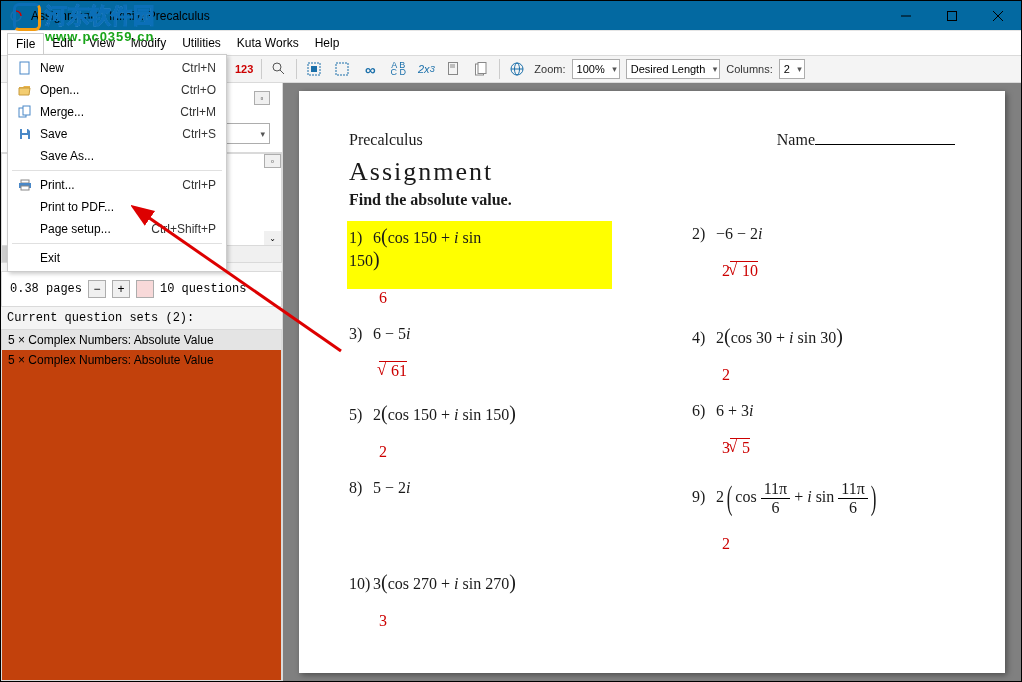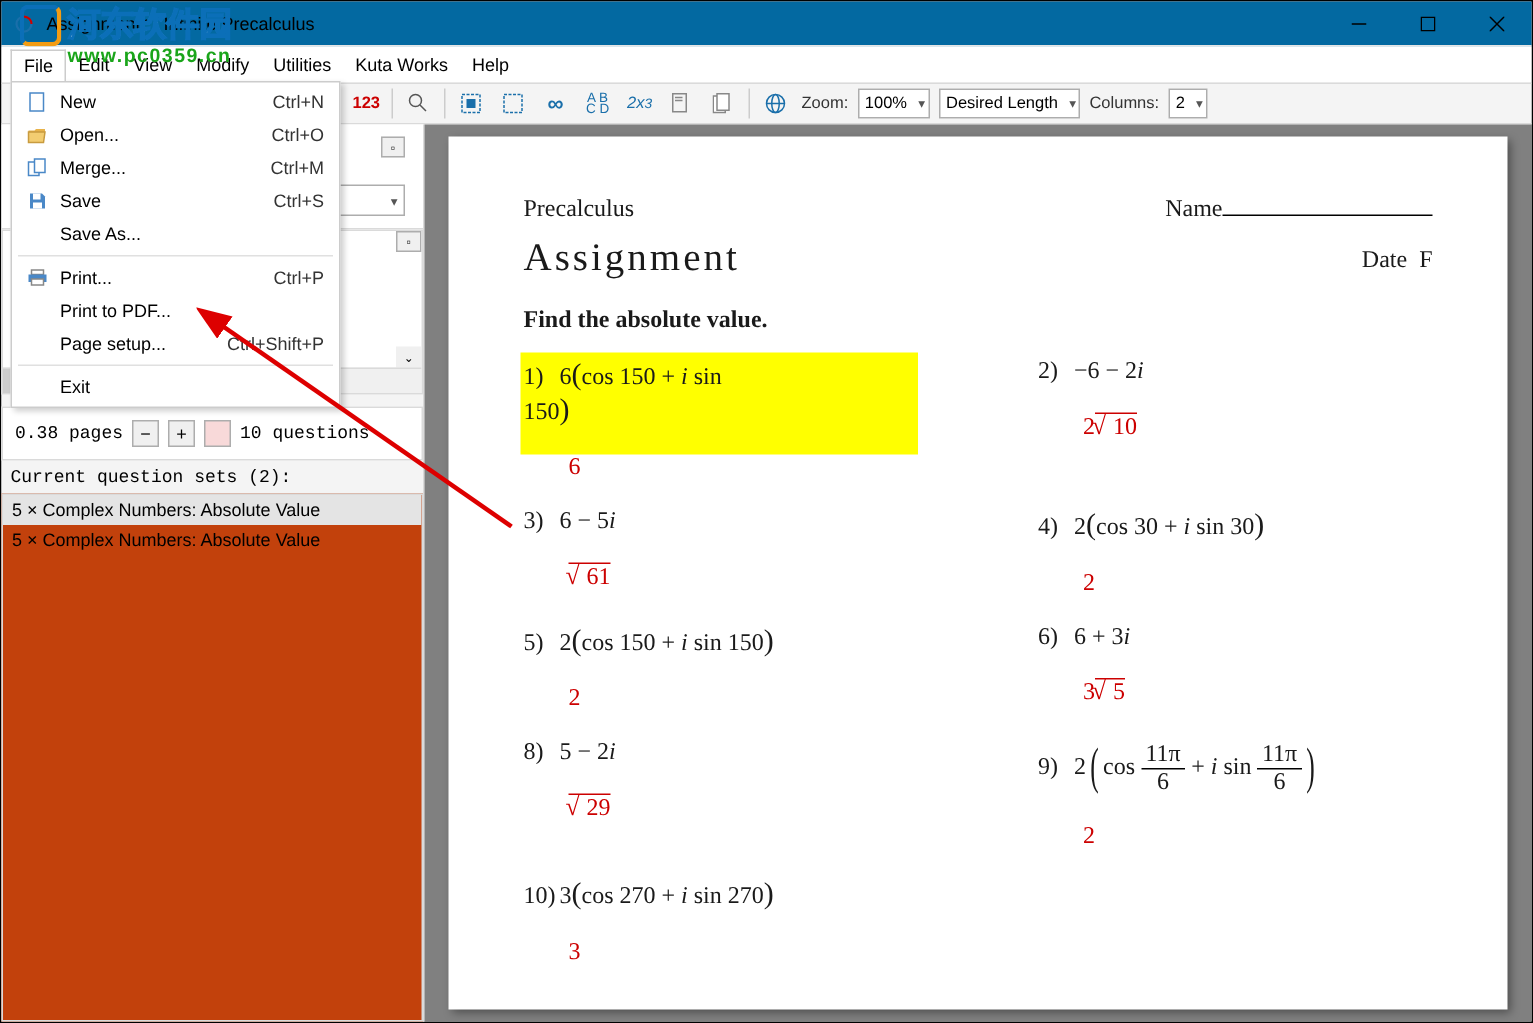--- a/index.html
+++ b/index.html
@@ -295,21 +295,20 @@
       </div>
     </div>
 
     <div class="docarea">
       <div class="page">
         <div class="hdr">
           <span>Precalculus</span>
           <span><span>Name</span><span class="underline"></span></span>
         </div>
         <div class="assignment-title">Assignment</div>
-        <div class="daterow"><span>Date</span><span class="underline" style="min-width:110px"></span>&nbsp;&nbsp;F</div>
         <div class="instruction">Find the absolute value.</div>
 
         <div class="qgrid">
 
           <div class="q sel">
             <span class="qbody-wrap"><span class="qnum">1)</span>6<span style="font-size:20px">(</span>cos 150 + <i class="mi">i</i> sin 150<span style="font-size:20px">)</span></span>
             <div class="ans">6</div>
           </div>
 
           <div class="q">
@@ -333,21 +332,20 @@
           </div>
 
           <div class="q">
             <span class="qnum">6)</span>6 + 3<i class="mi">i</i>
             <div class="ans">3<span class="sqrt">5</span></div>
           </div>
 
 
           <div class="q">
             <span class="qnum">8)</span>5 − 2<i class="mi">i</i>
-            <div class="ans"><span class="sqrt">29</span></div>
           </div>
 
           <div class="q">
             <span class="qnum">9)</span>2<span class="bigparen">(</span>cos <span class="frac">
                 <span class="num">11π</span>
                 <span>6</span>
               </span> + <i class="mi">i</i> sin <span class="frac">
                 <span class="num">11π</span>
                 <span>6</span>
               </span><span class="bigparen">)</span>

